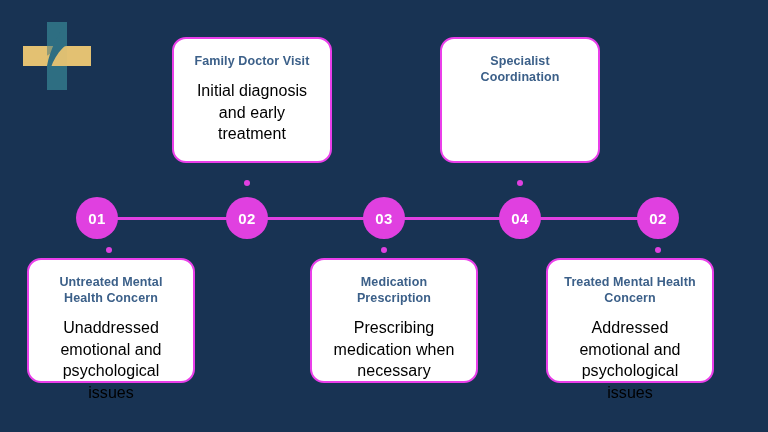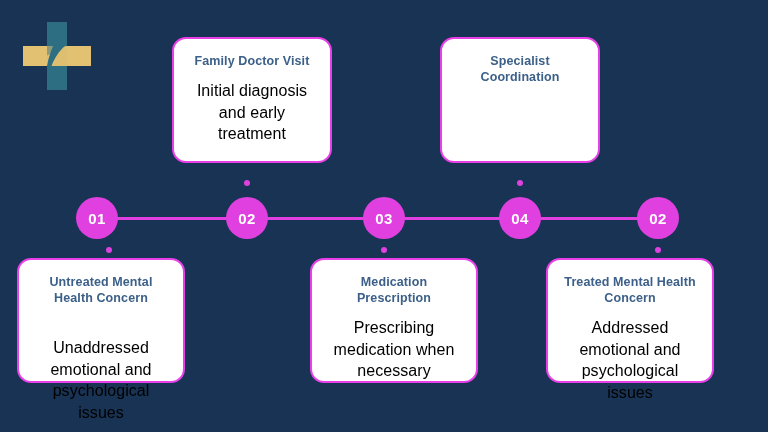--- a/index.html
+++ b/index.html
@@ -86,21 +86,21 @@
     margin-top: 11px;
     color: #000000;
     font-size: 16px;
     line-height: 1.35;
     letter-spacing: 0.05px;
   }
 
   .card-top { width: 160px; height: 126px; top: 37px; }
   .card-bottom { width: 168px; height: 125px; top: 258px; }
 
-  #card-01 { left: 17px; gap: 20px; }
+  #card-01 { left: 27px; }
   #card-02 { left: 172px; }
   #card-03 { left: 310px; justify-content: space-between; }
   #card-04 { left: 440px; }
   #card-05 { left: 546px; }
 </style>
 </head>
 <body>
 
 <div id="stage">
 

